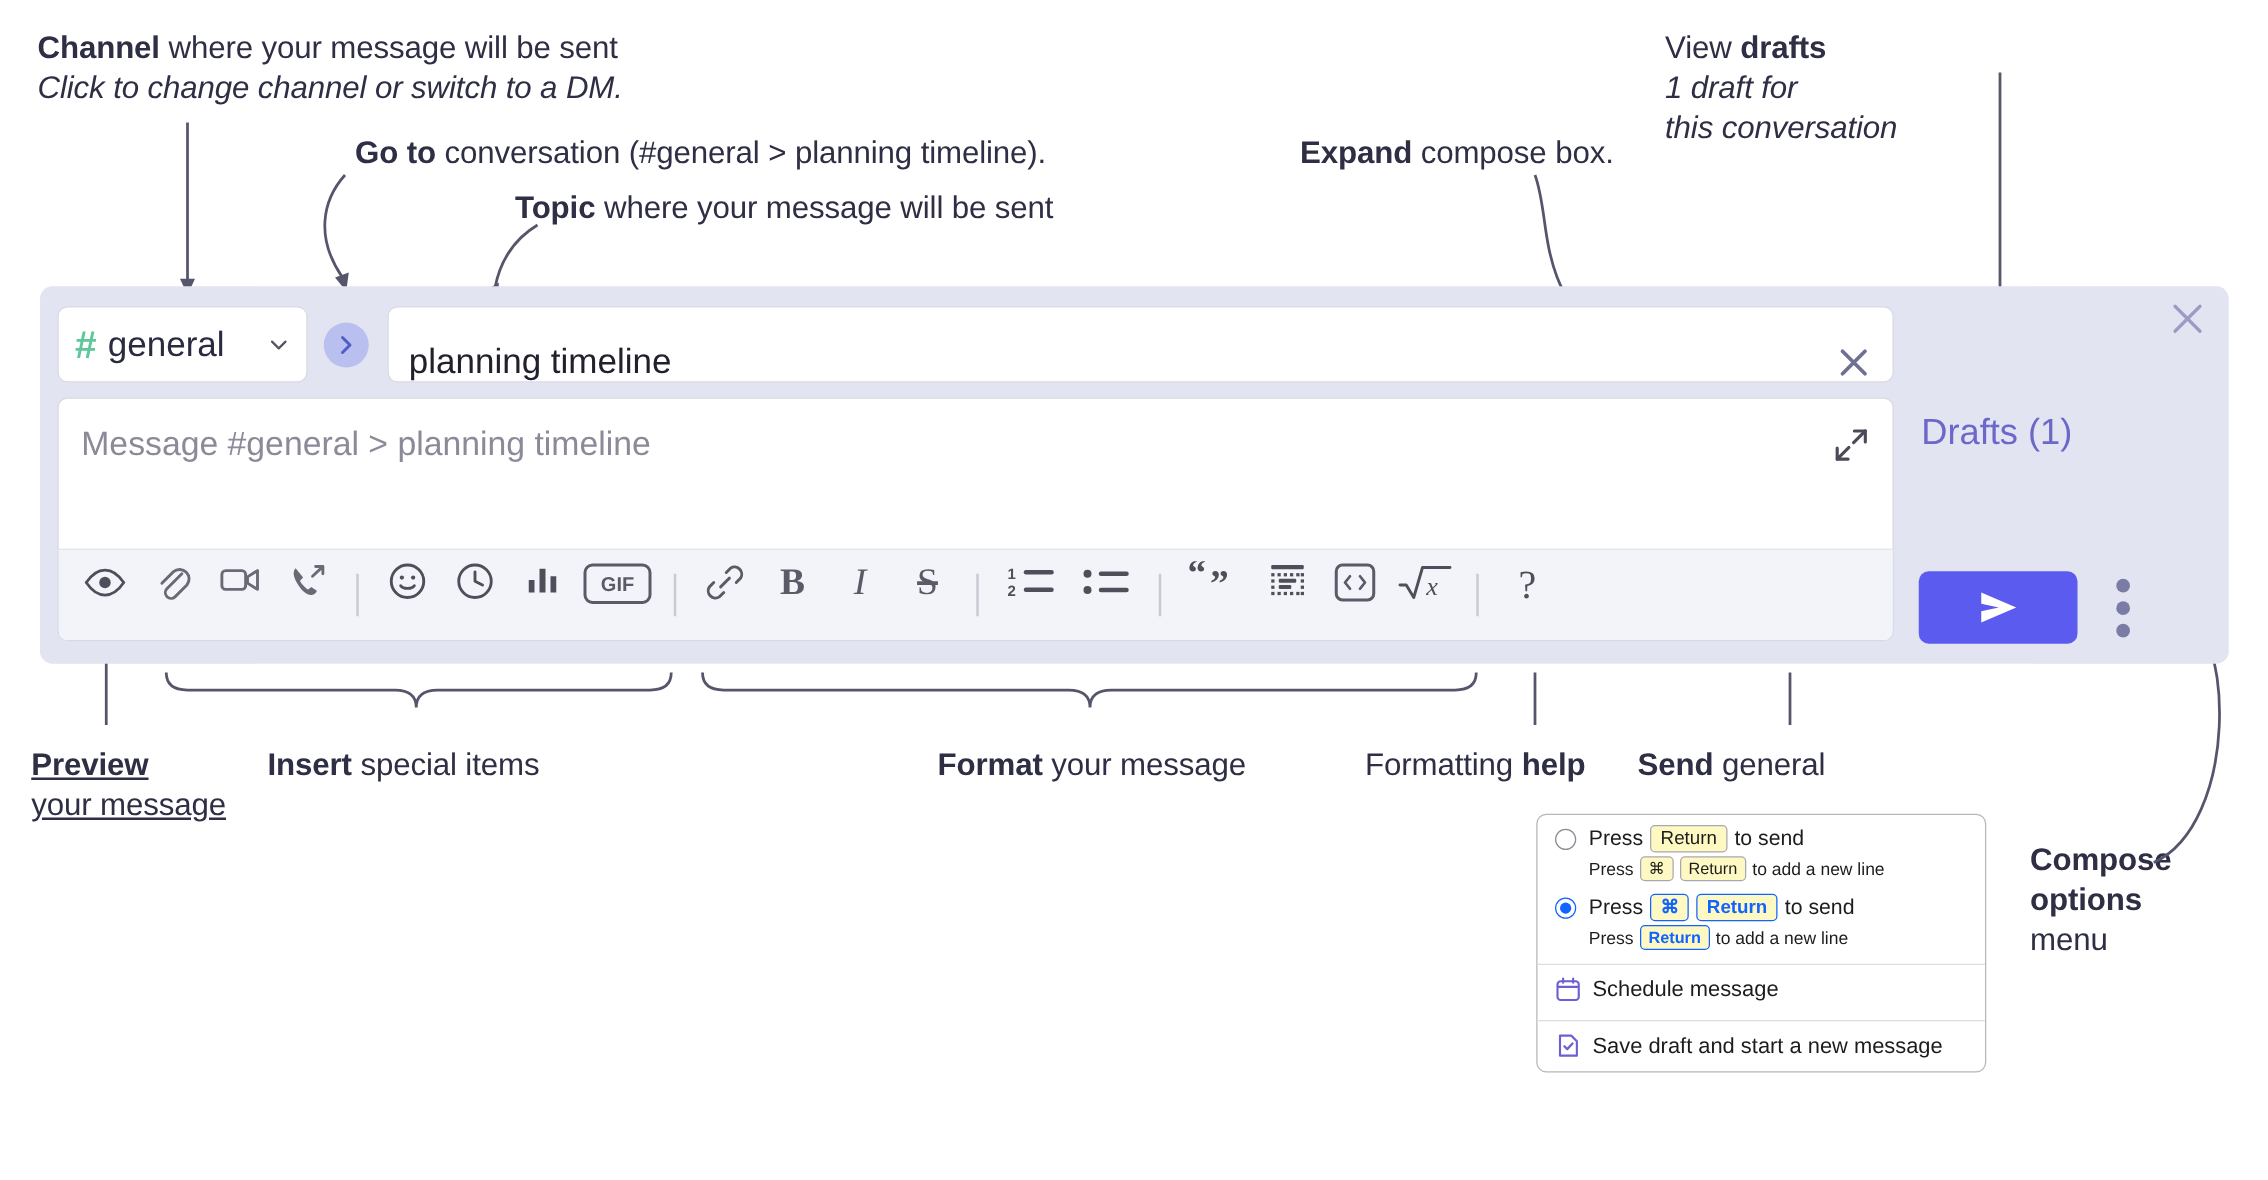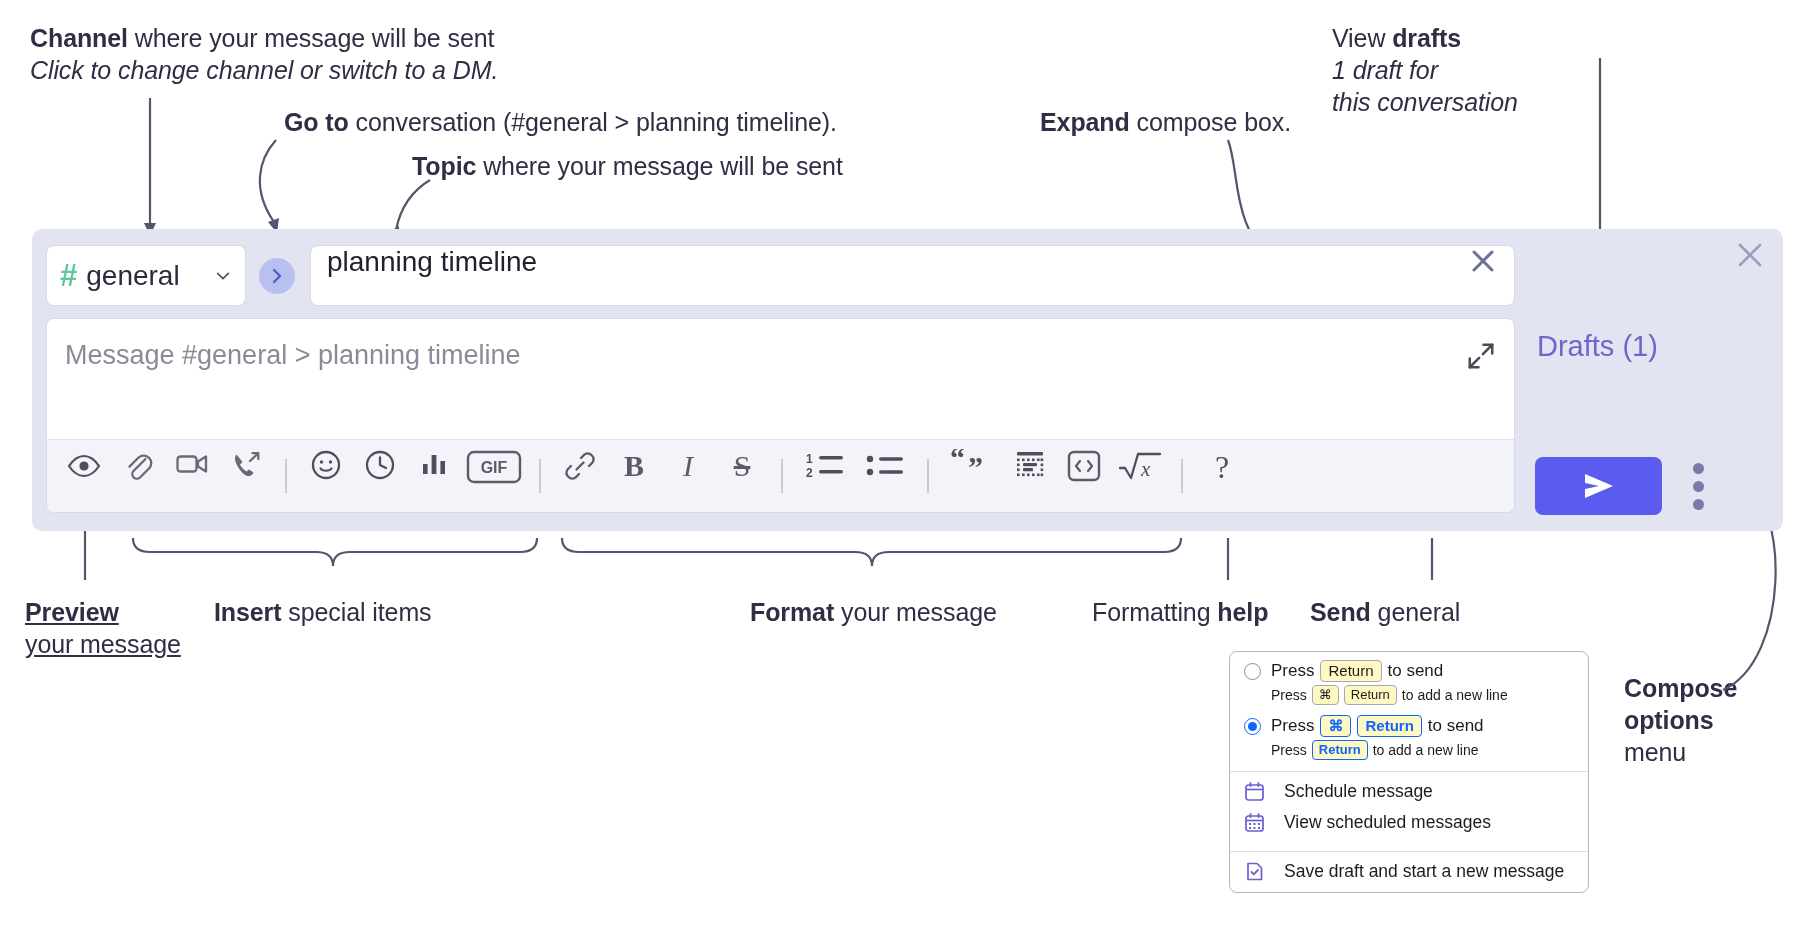--- a/index.html
+++ b/index.html
@@ -51,21 +51,21 @@
   
   #goto-btn{
     left:259px;top:258px;width:36px;height:36px;border-radius:50%;
     background:#b9c0ef;display:flex;align-items:center;justify-content:center;
     cursor:pointer;
   }
 
   
   #topic-field{
     left:310px;top:245px;width:1205px;height:61px;
-    display:flex;align-items:flex-start;padding:0 16px;
+    display:flex;align-items:flex-end;padding:0 16px;
     box-sizing:border-box;
   }
   #topic-field .tval{font-size:28px;color:#21212e;flex:1;}
   #topic-clear{width:30px;height:30px;cursor:pointer;flex:none;}
 
   
   #msg-box{
     left:46px;top:318px;width:1469px;height:195px;
     border-radius:8px;overflow:hidden;
   }
@@ -131,21 +131,21 @@
         padding:3px 14px 0 41px;white-space:nowrap;}
   .key{
     border:1px solid #a8a8b0;border-radius:4px;padding:0px 7px;
     font-size:15px;line-height:20px;display:inline-block;color:#1d1c1d;background:#fef9c3;
   }
   .key.sm{font-size:13px;line-height:18px;padding:0 6px;}
   .key.blue{border-color:#1264ff;color:#1264ff;font-weight:700;}
   .key.blue.sm{font-weight:700;}
   .pdiv{height:1px;background:#dcdce1;margin:9px 0 0 0;}
   .mitem{
-    display:flex;align-items:center;gap:19px;padding:5px 14px;font-size:17.5px;color:#1d1c1d;
+    display:flex;align-items:center;gap:9px;padding:5px 14px;font-size:17.5px;color:#1d1c1d;
     cursor:pointer;white-space:nowrap;
   }
   .mitem svg{flex:none;}
 
   
   svg.lines{position:absolute;left:0;top:0;width:1814px;height:944px;pointer-events:none;}
 </style>
 </head>
 <body>
 
@@ -477,36 +477,20 @@
 
     <div class="mitem" style="padding-top:9px">
       <svg width="21" height="21" viewBox="0 0 21 21">
         <rect x="2" y="4" width="17" height="15" rx="2.5" fill="none" stroke="#6b5fd4" stroke-width="1.7"></rect>
         <path d="M2 8.5 L19 8.5" stroke="#6b5fd4" stroke-width="1.7"></path>
         <path d="M6.5 1.8 L6.5 5.2 M14.5 1.8 L14.5 5.2" stroke="#6b5fd4" stroke-width="1.7" stroke-linecap="round"></path>
       </svg>
       <span>Schedule message</span>
     </div>
 
-    <div class="mitem" style="padding-bottom:9px">
-      <svg width="21" height="21" viewBox="0 0 21 21">
-        <rect x="2" y="4" width="17" height="15" rx="2.5" fill="none" stroke="#6b5fd4" stroke-width="1.7"></rect>
-        <path d="M2 8.5 L19 8.5" stroke="#6b5fd4" stroke-width="1.7"></path>
-        <path d="M6.5 1.8 L6.5 5.2 M14.5 1.8 L14.5 5.2" stroke="#6b5fd4" stroke-width="1.7" stroke-linecap="round"></path>
-        <g fill="#6b5fd4">
-          <rect x="5" y="11" width="2" height="2"></rect>
-            <rect x="9.5" y="11" width="2" height="2"></rect>
-            <rect x="14" y="11" width="2" height="2"></rect>
-          <rect x="5" y="15" width="2" height="2"></rect>
-            <rect x="9.5" y="15" width="2" height="2"></rect>
-            <rect x="14" y="15" width="2" height="2"></rect>
-        </g>
-      </svg>
-      <span>View scheduled messages</span>
-    </div>
 
     <div class="pdiv"></div>
 
     <div class="mitem" style="padding-top:9px;padding-bottom:10px">
       <svg width="21" height="21" viewBox="0 0 21 21">
         <path d="M4 2.5 L13 2.5 L17.5 7 L17.5 18.5 L4 18.5 Z" fill="none" stroke="#6b5fd4" stroke-width="1.7" stroke-linejoin="round"></path>
         <path d="M7.5 11 L9.8 13.3 L14 8.8" fill="none" stroke="#6b5fd4" stroke-width="1.8" stroke-linecap="round" stroke-linejoin="round"></path>
       </svg>
       <span>Save draft and start a new message</span>
     </div>

